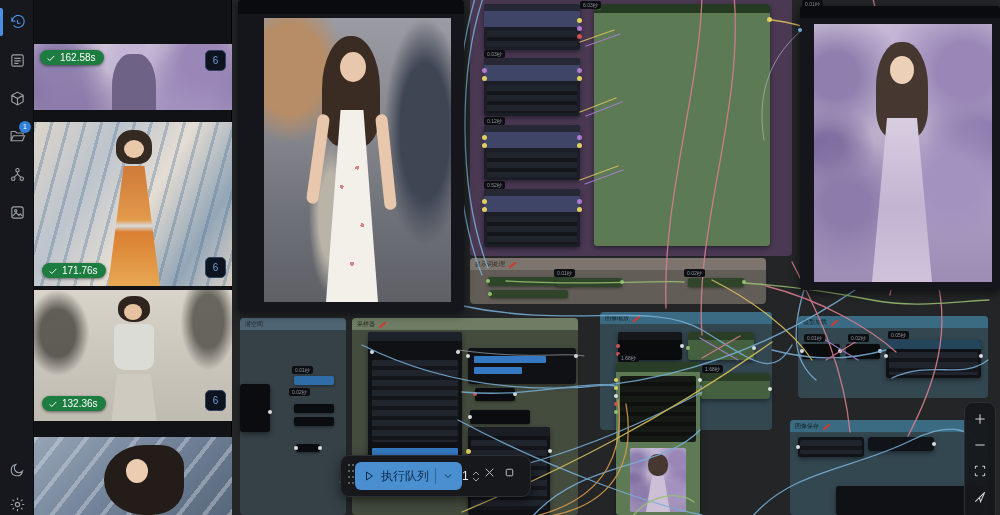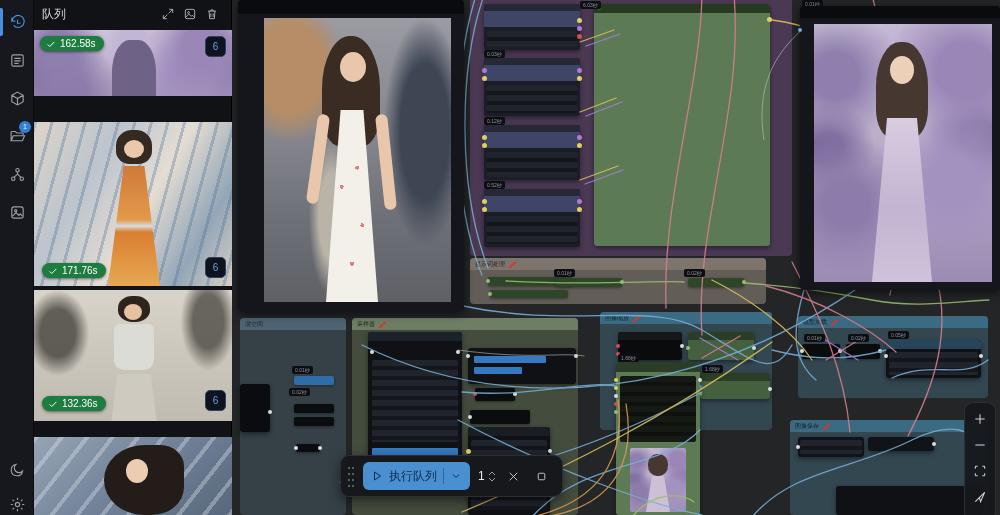--- a/index.html
+++ b/index.html
@@ -71,21 +71,21 @@
     background-image:
       radial-gradient(ellipse 16% 30% at 12% 30%, rgba(58,56,50,.75) 0 55%, rgba(0,0,0,0) 100%),
       radial-gradient(ellipse 14% 34% at 88% 22%, rgba(58,56,50,.7) 0 55%, rgba(0,0,0,0) 100%),
       linear-gradient(180deg,#d9d4ca 0%,#cac5bb 52%,#bdb9af 100%); }
   .ph-bluehair { background:linear-gradient(140deg,#96a5b5 0%,#73839a 48%,#57687c 100%);
     background-image:
       repeating-linear-gradient(128deg, rgba(226,233,240,.35) 0 4px, rgba(0,0,0,0) 4px 20px),
       linear-gradient(140deg,#96a5b5 0%,#73839a 48%,#57687c 100%); }
 
   
-  #actions { position:absolute; display:flex; align-items:center; gap:8px; background:#16181c; border:1px solid #2c3036; border-radius:9px; padding:6px 10px 6px 6px; z-index:12; box-shadow:0 4px 12px rgba(0,0,0,.5); }
+  #actions { position:absolute; display:flex; background:#16181c; border:1px solid #2c3036; border-radius:9px; padding:6px 10px 6px 6px; z-index:12; box-shadow:0 4px 12px rgba(0,0,0,.5); }
   .drag-dots { width:8px; height:22px; background:radial-gradient(circle 1.2px, #5a5f66 1.2px, rgba(0,0,0,0) 1.3px); background-size:4px 6px; }
   #run-btn { display:flex; align-items:center; gap:6px; background:#4a90d0; color:#0e2b4b; border:none; border-radius:6px; height:28px; padding:0 8px; font-size:12px; font-family:inherit; }
   #run-btn .sep { width:1px; height:16px; background:rgba(14,43,75,.4); }
   #run-btn svg { width:12px; height:12px; stroke:#0e2b4b; fill:none; stroke-width:2; }
   .count-input { color:#e8eaec; font-size:12px; display:flex; align-items:center; gap:3px; }
   .stepper { display:flex; flex-direction:column; gap:1px; }
   .stepper svg { width:8px; height:5px; stroke:#9aa0a8; fill:none; stroke-width:2; }
   .tb-icon { width:20px; height:20px; display:flex; align-items:center; justify-content:center; color:#c3c7cd; }
   .tb-icon svg { width:13px; height:13px; stroke:currentColor; fill:none; stroke-width:1.8; }
 
@@ -144,43 +144,22 @@
     </div>
     <div class="rail-item" style="top:487px">
       <svg viewBox="0 0 24 24">
           <circle cx="12" cy="12" r="3"></circle>
           <path d="M12 2.5 v3 M12 18.5 v3 M2.5 12 h3 M18.5 12 h3 M5 5 l2.2 2.2 M16.8 16.8 L19 19 M19 5 l-2.2 2.2 M7.2 16.8 L5 19"></path>
         </svg>
     </div>
   </nav>
 
   <aside id="queue">
-    <div id="queue-header">
-      <span>队列</span>
-      <span class="spacer"></span>
-      <span class="qh-icon">
-          <svg viewBox="0 0 24 24">
-            <path d="M14 4 h6 v6 M20 4 l-7 7 M10 20 H4 v-6 M4 20 l7-7"></path>
-          </svg>
-        </span>
-      <span class="qh-icon">
-          <svg viewBox="0 0 24 24">
-            <rect x="4" y="4" width="16" height="16" rx="3"></rect>
-            <circle cx="9.5" cy="9.5" r="1.6"></circle>
-            <path d="M5 17 l5-5 4 4 2-2 3 3"></path>
-          </svg>
-        </span>
-      <span class="qh-icon">
-          <svg viewBox="0 0 24 24">
-            <path d="M5 7 h14 M10 7 V5 h4 v2 M7 7 l1 13 h8 l1-13 M10 11 v6 M14 11 v6"></path>
-          </svg>
-        </span>
-    </div>
-
-    <div class="q-item" style="top:30px;height:66px">
+
+    <div class="q-item" style="top:44px;height:66px">
       <div class="photo ph-wisteria" style="left:0;top:0;width:198px;height:90px">
         <div class="fig" style="left:78px;top:10px;width:44px;height:80px;background:#6f6287;border-radius:40% 40% 0 0"></div>
       </div>
       <span class="time-badge" style="left:6px;top:6px">
           <svg viewBox="0 0 24 24">
             <path d="M4 13 l5 5 L20 7"></path>
           </svg>
           <span>162.58s</span>
         </span>
       <span class="count-badge" style="right:6px;top:6px">6</span>

